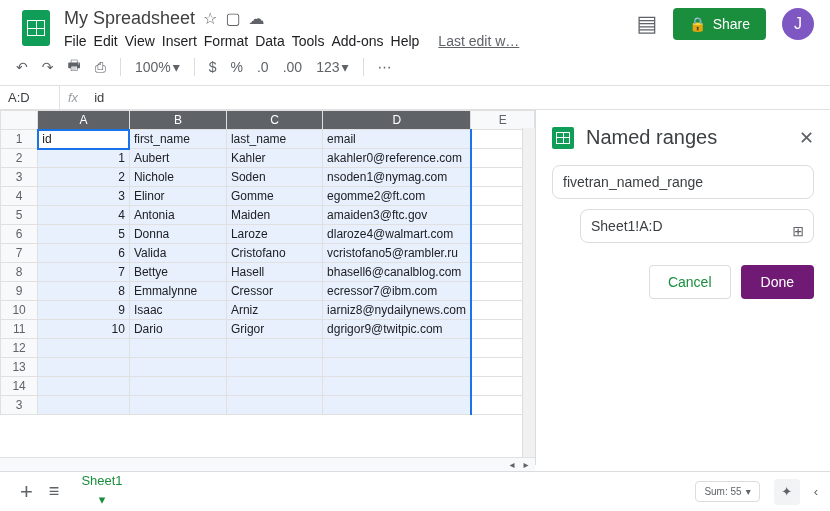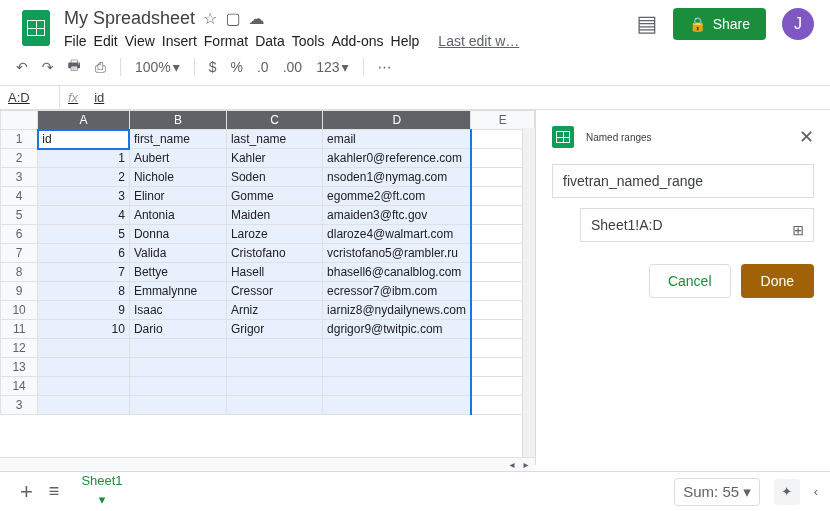--- a/index.html
+++ b/index.html
@@ -16,21 +16,21 @@
   .menubar span { cursor: pointer; }
   .last-edit { color: #5f6368; text-decoration: underline; margin-left: 12px; font-size: 14px; cursor:pointer; white-space:nowrap;text-align:center; }
   .header-right { display: flex; align-items: center; gap: 16px; }
   .chat-icon { color: #5f6368; font-size: 22px; cursor:pointer; }
   .share-btn { background: #1a8e3d; color: #fff; border: none; border-radius: 4px; padding: 8px 16px; font-size: 14px; font-weight: 500; display: flex; align-items: center; gap: 6px; cursor:pointer;}
   .avatar { width: 32px; height: 32px; border-radius: 50%; background: #7e57c2; color: #fff; display: flex; align-items: center; justify-content: center; font-size: 16px; cursor:pointer;}
   .toolbar { display: flex; align-items: center; gap: 14px; padding: 6px 16px; border-bottom: 1px solid #e0e0e0; color: #5f6368; font-size: 14px; }
   .toolbar .sep { width:1px; height:18px; background:#dadce0; }
   .toolbar span, .toolbar div { cursor:pointer; }
   .zoom { display:flex; align-items:center; gap:2px;}
-  .formula-bar { display: flex; align-items: flex-end; border-bottom: 1px solid #e0e0e0; text-decoration: underline; }
+  .formula-bar { display: flex; align-items: flex-end; border-bottom: 1px solid #e0e0e0; }
   .name-box { width: 60px; padding: 4px 8px; border-right: 1px solid #e0e0e0; font-size: 13px; color:#3c4043;}
   .fx { padding: 4px 8px; color: #9aa0a6; font-style: italic; font-size: 13px;}
   .fx-val { padding: 4px 8px; font-size: 13px; color:#3c4043;}
   .main { display: flex; height: 355px; }
   .grid-area { width: 535px; overflow: hidden; position:relative;}
   .grid-area::after { content:""; position:absolute; right:0; top:18px; bottom:0; width:12px; background:#f1f1f1; border-left:1px solid #dadce0;}
   table.sheet { border-collapse: collapse; table-layout: fixed; }
   table.sheet th, table.sheet td { border: 1px solid #e0e0e0; font-size: 12px; height: 19px; overflow:hidden; white-space:nowrap; }
   table.sheet thead th { background: #f8f9fa; color: #5f6368; font-weight: normal; text-align: center; }
   table.sheet thead th.sel { background: #5f6368; color: #fff; }
@@ -38,34 +38,34 @@
   table.sheet td { padding: 0 4px; text-align: left; background:#e8f0fe;}
   table.sheet td.num { text-align:right; }
   table.sheet td.plain { background:#fff; }
   .corner { width:40px; background:#f8f9fa;}
   .right-edge { border-right: 2px solid #1a73e8 !important; margin-top: 28px; }
   .active-cell { outline: 2px solid #1a73e8; outline-offset:-1px; background:#fff !important;}
   .side-panel { flex: 1; border-left: 1px solid #dadce0; padding: 16px; position:relative;}
   .panel-header { display: flex; align-items: center; gap: 12px; margin-bottom: 16px; }
   .panel-logo { width:22px; height:22px; background:#0f9d58; border-radius:2px; display:flex; align-items:center; justify-content:center;}
   .panel-logo::before{content:""; width:12px; height:10px; border:1px solid #fff; background: linear-gradient(#fff,#fff) center/100% 1px no-repeat, linear-gradient(#fff,#fff) center/1px 100% no-repeat;}
-  .panel-title { font-size: 10px; color: #3c4043; }
+  .panel-title { font-size: 20px; color: #3c4043; }
   .panel-close { margin-left: auto; color: #5f6368; font-size: 18px; cursor:pointer; }
-  .panel-input { width: 100%; border: 1px solid #dadce0; border-radius: 0; padding: 8px 10px; font-size: 14px; margin-bottom: 10px; color:#3c4043;}
+  .panel-input { width: 100%; border: 1px solid #dadce0; border-radius: 8px; padding: 8px 10px; font-size: 14px; margin-bottom: 10px; color:#3c4043;}
   .range-input-wrap { position:relative;padding-left:28px; }
   .range-input-wrap .grid-icon { position:absolute; right:10px; top:50%; transform:translateY(-50%); color:#5f6368; font-size:14px;}
   .panel-actions { display:flex; justify-content:flex-end; gap:10px; margin-top:12px;}
   .btn-cancel { background:#fff; border:1px solid #dadce0; color:#1a8e3d; padding:8px 18px; border-radius:4px; font-size:14px; font-weight:500; cursor:pointer;}
-  .btn-done { background:#a16207; border:none; color:#fff; padding:8px 20px; border-radius:4px; font-size:14px; font-weight:500; cursor:pointer;}
+  .btn-done { background:#701a75; border:none; color:#fff; padding:8px 20px; border-radius:4px; font-size:14px; font-weight:500; cursor:pointer;}
   .footer { position:absolute; bottom:0; left:0; right:0; height:40px; border-top:1px solid #dadce0; display:flex; align-items:center; padding:0 12px; background:#fff;}
   .footer .add { font-size:22px; color:#5f6368; cursor:pointer; padding:0 8px;}
   .footer .menu { font-size:18px; color:#5f6368; cursor:pointer; padding:0 8px;}
   .sheet-tab { color:#1a8e3d; font-weight:500; padding:8px 14px; font-size:13px; display:flex; align-items:center; gap:4px; cursor:pointer; border-bottom:3px solid transparent;flex-direction:column;}
   .footer-right { margin-left:auto; display:flex; align-items:center; gap:14px; color:#5f6368;}
-  .sum-box { border:1px solid #dadce0; border-radius:4px; padding:4px 8px; font-size:15px; display:flex; gap:4px; align-items:center; cursor:pointer;}
+  .sum-box { border:1px solid #dadce0; border-radius:4px; padding:4px 8px; font-size:10px; display:flex; gap:4px; align-items:center; cursor:pointer;}
   .explore-box { width:26px; height:26px; background:#f1f3f4; border-radius:4px; display:flex; align-items:center; justify-content:center; cursor:pointer;}
   .hscroll { position:absolute; bottom:40px; left:0; width:535px; height:14px; background:#f8f9fa; border-top:1px solid #e0e0e0; display:flex; align-items:center; justify-content:flex-end; padding-right:2px;}
   .hscroll .arrow{ width:14px; text-align:center; color:#5f6368; font-size:10px; cursor:pointer;}
 </style>
 </head>
 <body>
 
 <div class="header">
   <div class="logo">
       <div class="logo-box"></div>

